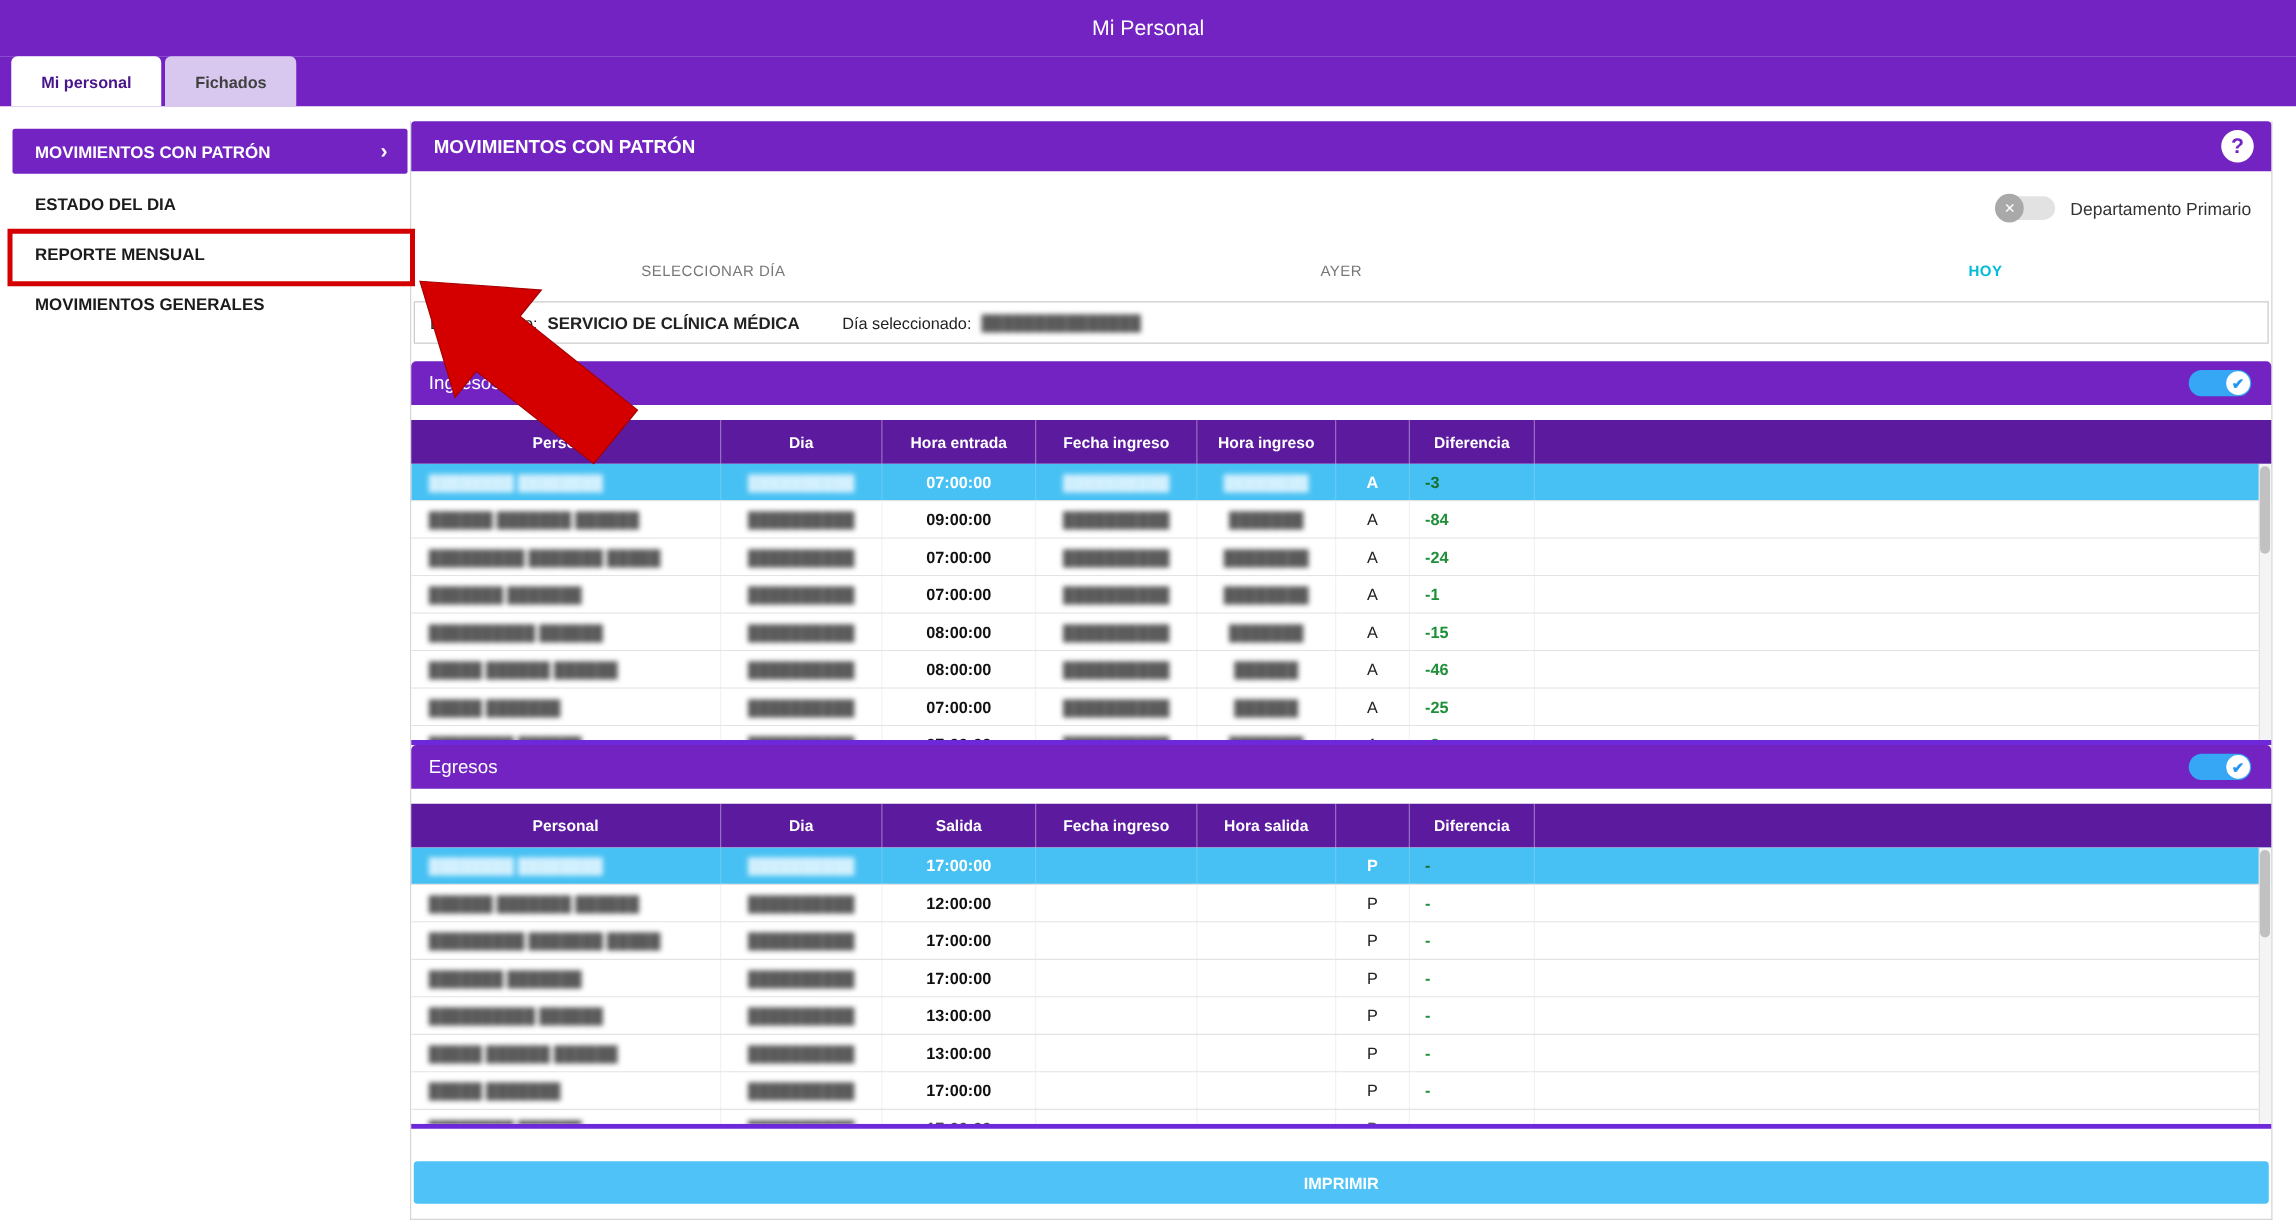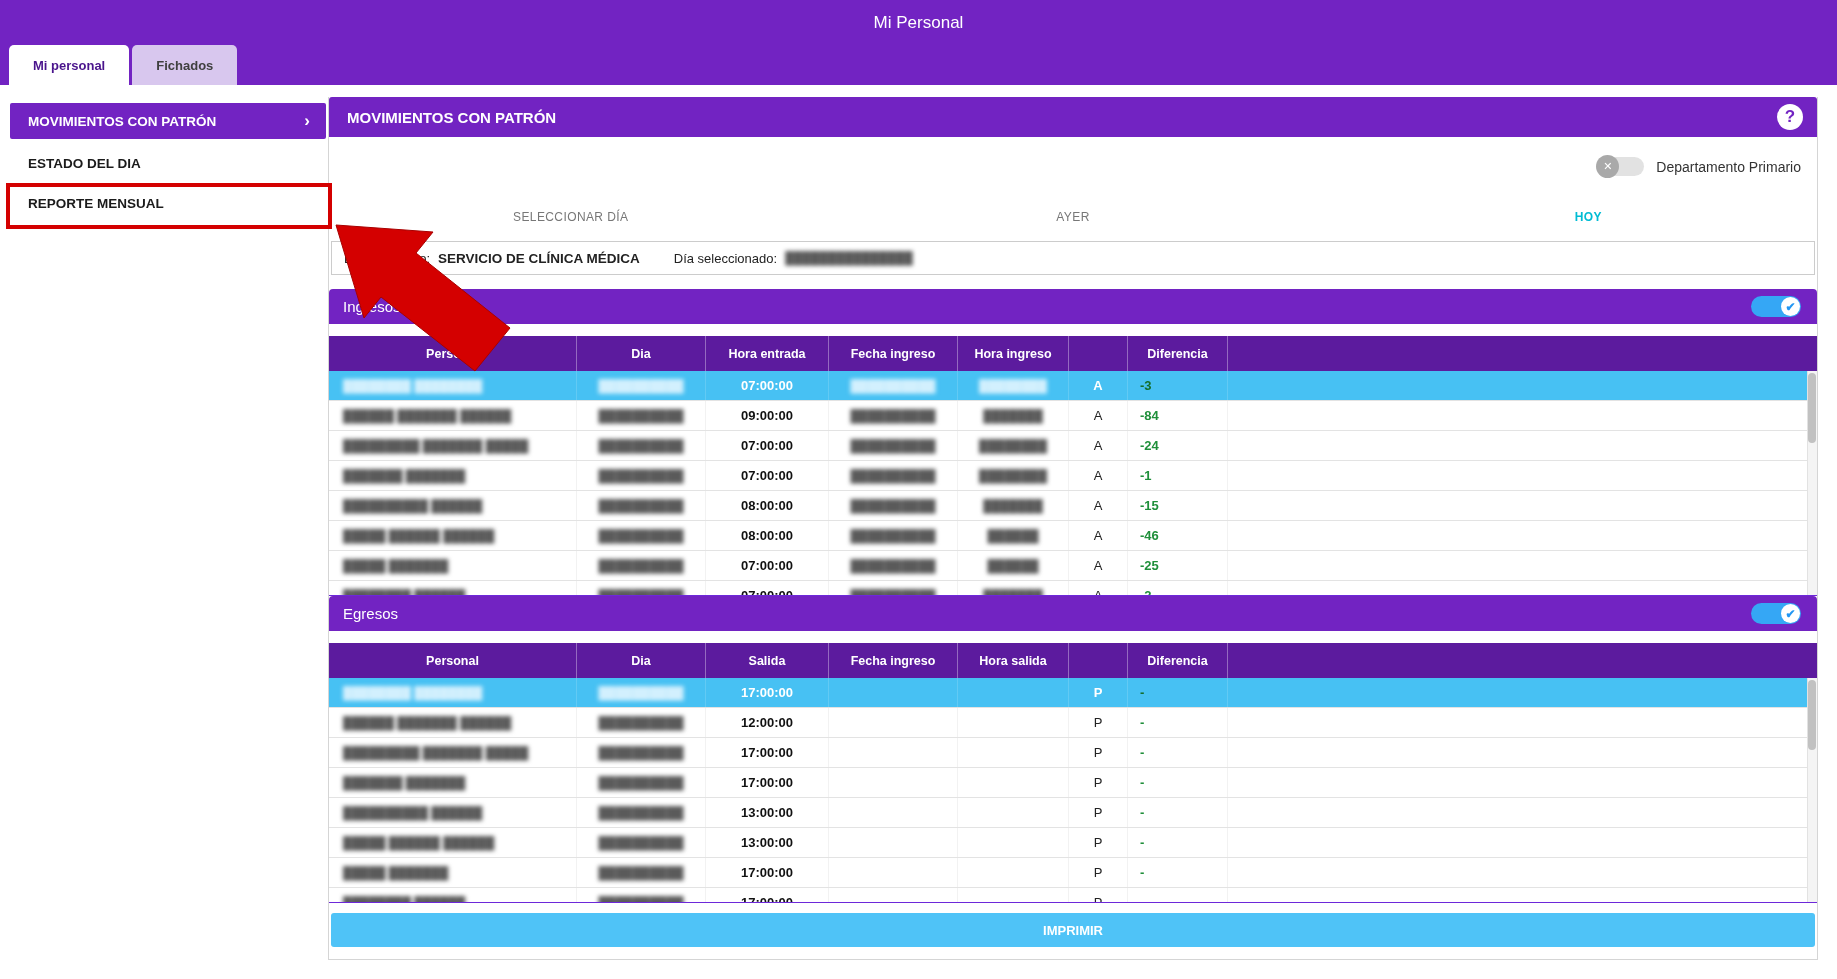--- a/index.html
+++ b/index.html
@@ -47,40 +47,40 @@
   
   .section-bar{height:35px;background:var(--purple);color:#fff;display:flex;align-items:center;padding-left:14px;font-size:15px;position:relative;border-radius:4px 4px 0 0}
   .section-gap{height:12px}
   .toggle-on{position:absolute;right:16px;top:7px;width:50px;height:21px;background:#35a7f5;border-radius:11px}
   .toggle-on .knob{position:absolute;right:1px;top:1px;width:19px;height:19px;border-radius:50%;background:#fff;color:#2196f3;font-size:12px;font-weight:bold;display:flex;align-items:center;justify-content:center}
 
   .thead,.trow{display:grid;grid-template-columns:248px 129px 123px 129px 111px 59px 100px 1fr}
   .thead{height:35px;background:var(--purple-dark);color:#fff;font-size:12.5px;font-weight:bold}
   .thead .hc{display:flex;align-items:center;justify-content:center;border-right:1px solid rgba(255,255,255,.35)}
   .thead .hc:last-child{border-right:none}
-  .tbody{position:relative;height:225px;overflow:hidden;border-bottom:1px solid #6d28d9}
+  .tbody{position:relative;height:225px;overflow:hidden;border-bottom:4px solid #6d28d9}
   .trow{height:30px;border-bottom:1px solid #e3e3e3;background:#fff;font-size:13px}
   .trow .c{display:flex;align-items:center;border-right:1px solid rgba(0,0,0,.05)}
   .trow .c:last-child{border-right:none}
   .c-personal{padding-left:14px}
   .c-center{justify-content:center}
   .c-dif{padding-left:12px;color:var(--green);font-weight:bold}
   .c-time{justify-content:center;font-weight:bold;color:#111}
   .trow.selected{background:var(--blue-sel);color:#fff}
   .trow.selected .c{border-right-color:rgba(255,255,255,.15)}
   .trow.selected .c-time{color:#fff}
   .trow.selected .c-est{color:#fff;font-weight:bold}
   .trow.selected .redact{color:rgba(235,248,255,.85)}
   .trow.selected .c-dif{color:#156e2c}
   .redact{font-size:12px;color:#5a5a5a;filter:blur(2.2px);white-space:nowrap}
 
   .vscroll{position:absolute;right:0;top:0;bottom:0;width:10px;background:#f4f4f4;border-left:1px solid #e2e2e2}
   .vscroll .thumb{position:absolute;right:1px;top:2px;width:8px;height:70px;background:#c1c1c1;border-radius:4px}
 
-  .print-btn{margin:10px 2px 0 2px;height:34px;background:var(--btn-blue);color:#fff;font-weight:bold;font-size:13px;display:flex;align-items:center;justify-content:center;border-radius:3px}
+  .print-btn{margin:26px 2px 0 2px;height:34px;background:var(--btn-blue);color:#fff;font-weight:bold;font-size:13px;display:flex;align-items:center;justify-content:center;border-radius:3px}
 
   
   .annotations{position:absolute;inset:0;pointer-events:none;z-index:60}
   .anno-box{position:absolute;left:6px;top:98px;width:326px;height:46px;border:4px solid var(--red)}
   .anno-arrow{position:absolute;left:0;top:0}
 </style>
 </head>
 <body>
 
 <div class="titlebar">
@@ -100,20 +100,23 @@
   <aside class="sidebar">
     <div class="menu-item active">
       <span>MOVIMIENTOS CON PATRÓN</span>
       <span class="chev">›</span>
     </div>
     <div class="menu-item">
       <span>ESTADO DEL DIA</span>
     </div>
     <div class="menu-item">
       <span>REPORTE MENSUAL</span>
+    </div>
+    <div class="menu-item">
+      <span>MOVIMIENTOS GENERALES</span>
     </div>
   </aside>
 
   <main class="panel">
     <div class="panel-header">
       <span>MOVIMIENTOS CON PATRÓN</span>
       <div class="help">?</div>
     </div>
 
     <div class="controls">

